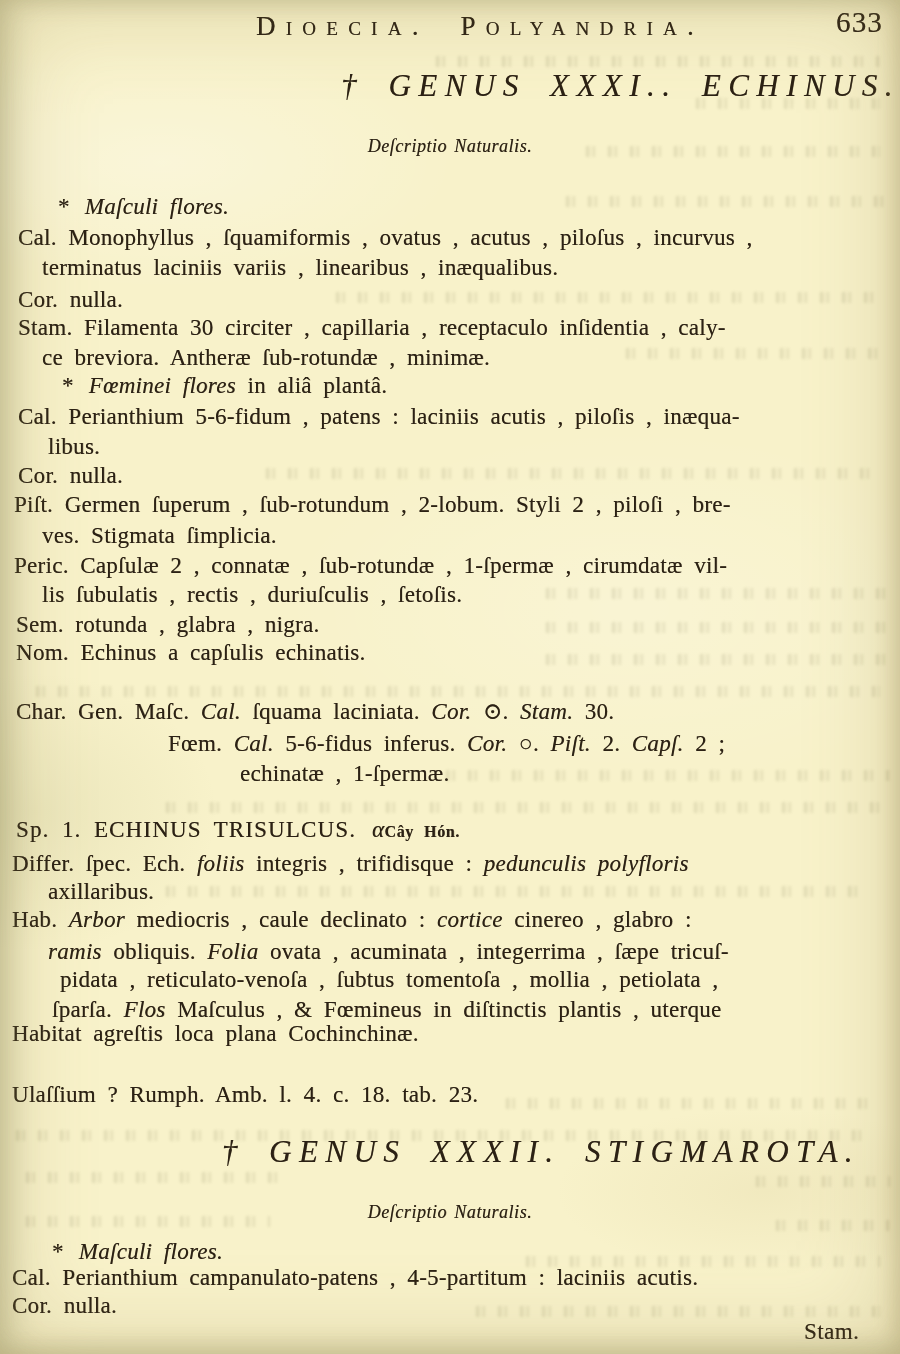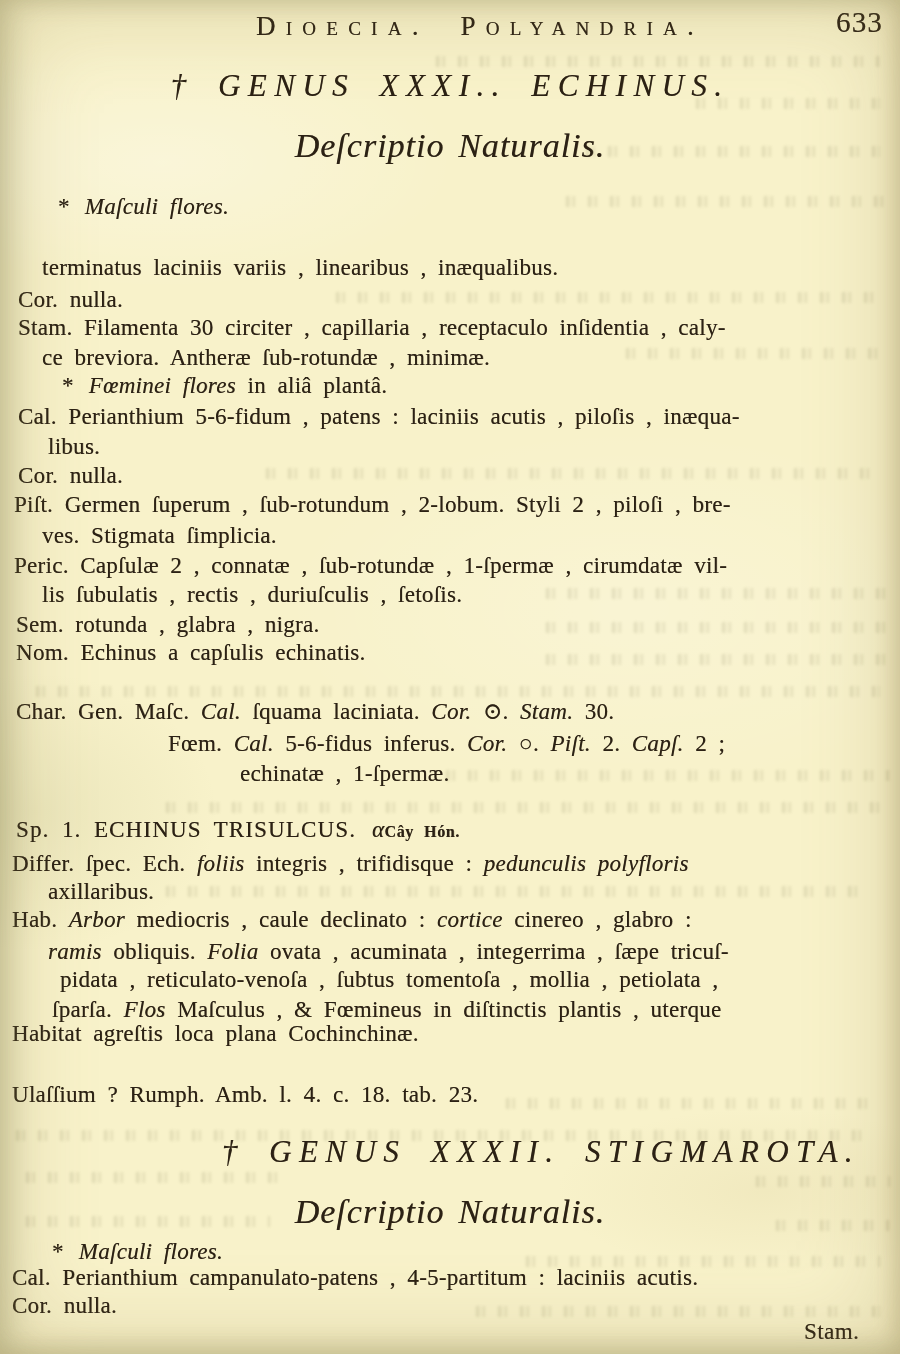--- a/index.html
+++ b/index.html
@@ -36,23 +36,23 @@
   .it{font-style:italic;}
   .center{left:0;width:900px;text-align:center;}
   .running-head{
     left:60px;width:840px;text-align:center;
     font-variant:small-caps;
     font-size:27px;letter-spacing:.38em;word-spacing:.55em;
   }
   .pagenum{font-size:29px;letter-spacing:.04em;}
   .h-genus{
     font-style:italic;font-size:31px;
-    letter-spacing:.24em;word-spacing:.30em;
+    letter-spacing:.24em;word-spacing:.30em;text-align:right;
   }
-  .h-descr{font-style:italic;font-size:34px;letter-spacing:.03em;word-spacing:.12em;font-family:Liberation Serif, serif;}
+  .h-descr{font-style:italic;font-size:18px;letter-spacing:.03em;word-spacing:.12em;font-family:Liberation Serif, serif;}
   .star{display:inline-block;margin-right:15px;}
   .sp-latin{letter-spacing:.05em;}
   .alpha{font-style:italic;margin-left:16px;}
   .vern{font-weight:bold;font-size:16px;margin-left:0;letter-spacing:.04em;}
   .catch{letter-spacing:.02em;}
   .ghost{
     position:absolute;height:11px;z-index:1;
     opacity:.17;filter:blur(1.7px);
     background:repeating-linear-gradient(90deg,
       rgba(108,104,66,0) 0 6px,
@@ -93,20 +93,21 @@
   <div class="ln running-head" style="top:12px">Dioecia. Polyandria.</div>
   <div class="ln pagenum" style="top:8px;left:836px">633</div>
 
   <div class="ln h-genus center" style="top:72px">† GENUS XXXI.. ECHINUS.</div>
   <div class="ln h-descr center" style="top:132px">Deſcriptio Naturalis.</div>
 
   <div class="ln" style="top:193px;left:58px">
     <span class="star">*</span><span class="it">Maſculi flores.</span>
   </div>
 
+  <div class="ln" style="top:224px;left:18px">Cal. Monophyllus , ſquamiformis , ovatus , acutus , piloſus , incurvus ,</div>
   <div class="ln" style="top:254px;left:42px">terminatus laciniis variis , linearibus , inæqualibus.</div>
   <div class="ln" style="top:286px;left:18px">Cor. nulla.</div>
   <div class="ln" style="top:314px;left:18px">Stam. Filamenta 30 circiter , capillaria , receptaculo inſidentia , caly-</div>
   <div class="ln" style="top:372px;left:62px">
     <span class="star">*</span><span class="it">Fœminei flores</span><span> in aliâ plantâ.</span>
   </div>
 
   <div class="ln" style="top:344px;left:42px">ce breviora. Antheræ ſub-rotundæ , minimæ.</div>
 
   <div class="ln" style="top:403px;left:18px">Cal. Perianthium 5-6-fidum , patens : laciniis acutis , piloſis , inæqua-</div>

